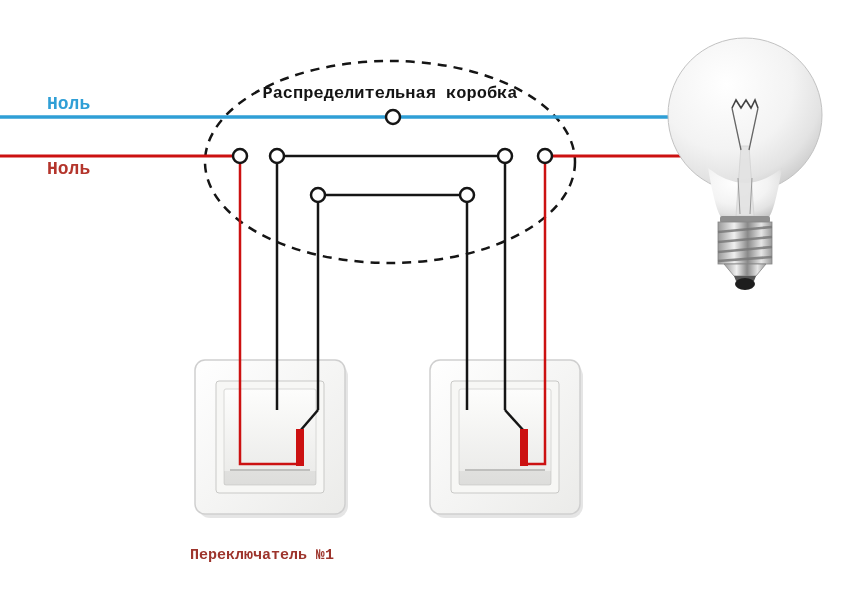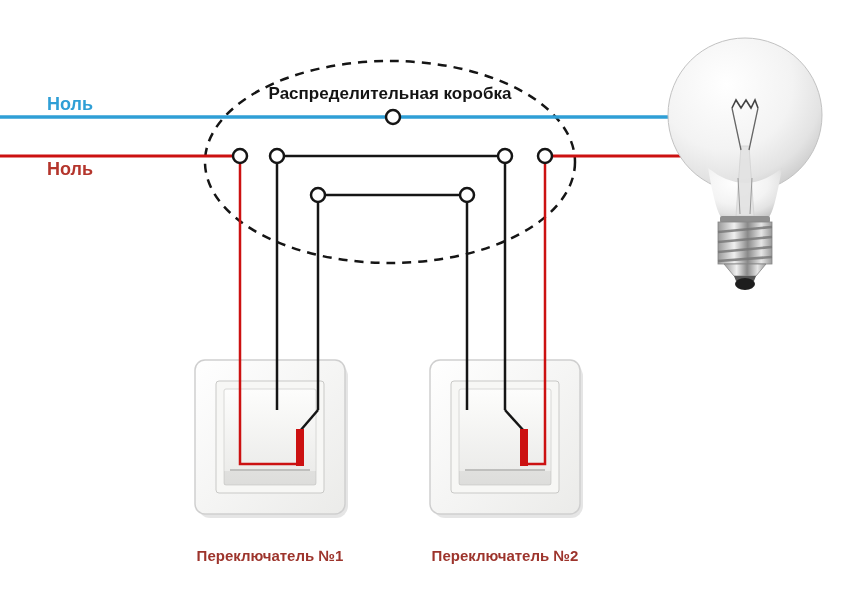--- a/index.html
+++ b/index.html
@@ -1,27 +1,27 @@
 <!DOCTYPE html>
 <html style="--background: #ffffff; --neutral-line: #2f9fd6; --phase-line: #cc1111; --wire: #151515; --neutral-label: #2f9fd6; --phase-label: #b4352c; --caption: #9d342c;"><head>
 <meta charset="utf-8">
 <style>
   html,body{margin:0;padding:0;background:#fff;}
   .canvas{
     position:relative;width:845px;height:589px;
     background:var(--background,#ffffff);
-    font-family:Liberation Sans, sans-serif;
+    font-family:Liberation Mono, monospace;
     overflow:hidden;
   }
   .canvas svg{position:absolute;left:0;top:0;}
   .label{position:absolute;font-weight:bold;white-space:nowrap;}
   .label-neutral{left:47px;top:94px;font-size:18px;color:var(--neutral-label,#2f9fd6);}
   .label-phase{left:47px;top:159px;font-size:18px;color:var(--phase-label,#b4352c);}
   .box-title{left:190px;top:84px;width:400px;text-align:center;font-size:17px;color:#141414;position:absolute;font-weight:bold;}
-  .caption{position:absolute;top:547px;width:160px;text-align:center;font-size:15px;font-weight:bold;color:var(--caption,#9d342c);}
+  .caption{position:absolute;top:547px;width:160px;text-align:left;font-size:15px;font-weight:bold;color:var(--caption,#9d342c);}
   .caption-1{left:190px;}
   .caption-2{left:425px;}
 
   
   .line-neutral{stroke:var(--neutral-line,#2f9fd6);stroke-width:3.5;fill:none;}
   .line-phase{stroke:var(--phase-line,#cc1111);stroke-width:3;fill:none;}
   .wire{stroke:var(--wire,#151515);stroke-width:2.5;fill:none;}
   .wire-red{stroke:var(--phase-line,#cc1111);stroke-width:2.5;fill:none;}
   .wire-red-thick{stroke:var(--phase-line,#cc1111);stroke-width:8;fill:none;}
   .joint{fill:#ffffff;stroke:var(--wire,#151515);stroke-width:2.5;}
@@ -119,15 +119,14 @@
       <path d="M56,246 L98,246 L88,258 L66,258 Z" fill="url(#metal)" stroke="#858585" stroke-width="0.8"></path>
       <path d="M66,258 L88,258 L86,263 L68,263 Z" fill="#555555"></path>
       <ellipse cx="77" cy="266" rx="10" ry="6" fill="#1d1d1d"></ellipse>
     </g>
   </svg>
 
   <div class="label label-neutral">Ноль</div>
   <div class="label label-phase">Ноль</div>
   <div class="box-title">Распределительная коробка</div>
   <div class="caption caption-1">Переключатель №1</div>
-  <div class="caption caption-2">Переключатель №2</div>
 
 </div>
 
 </body></html>

